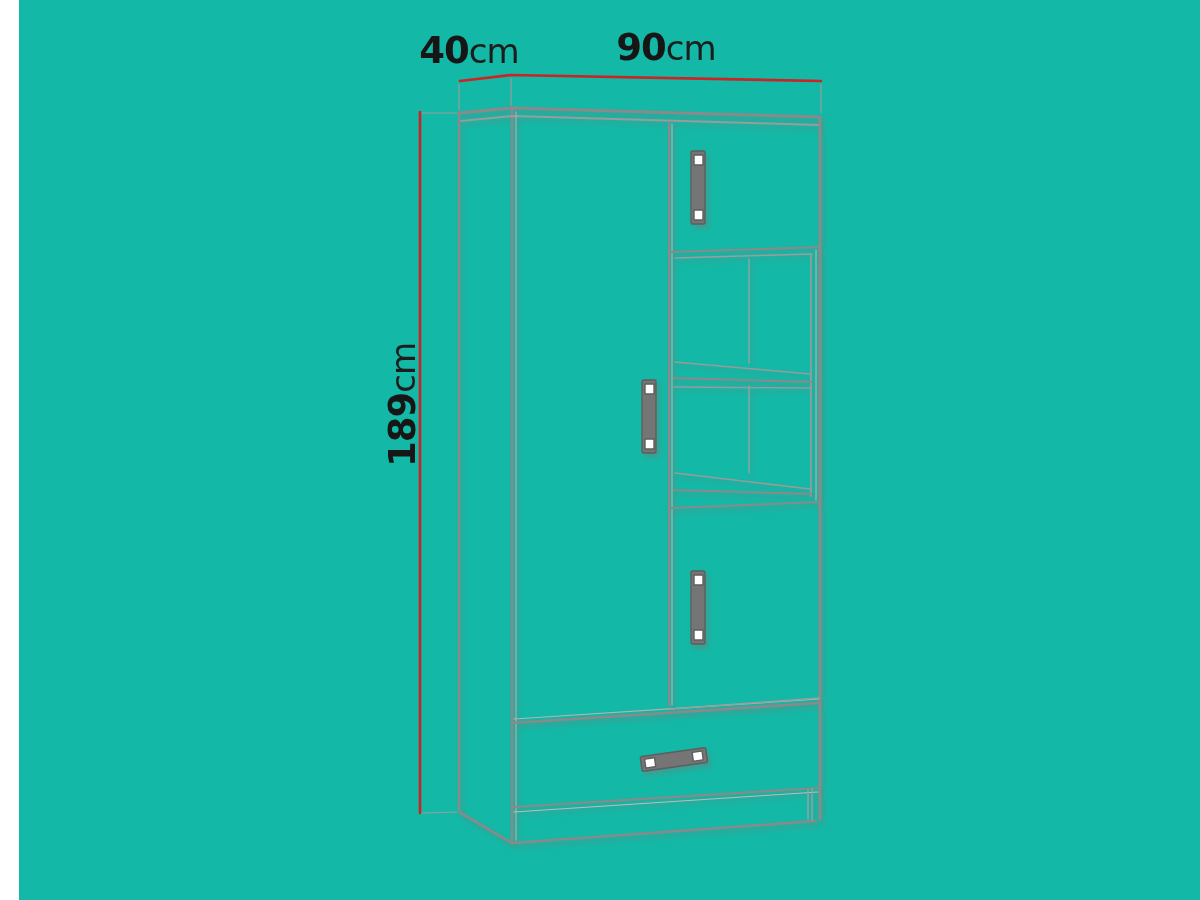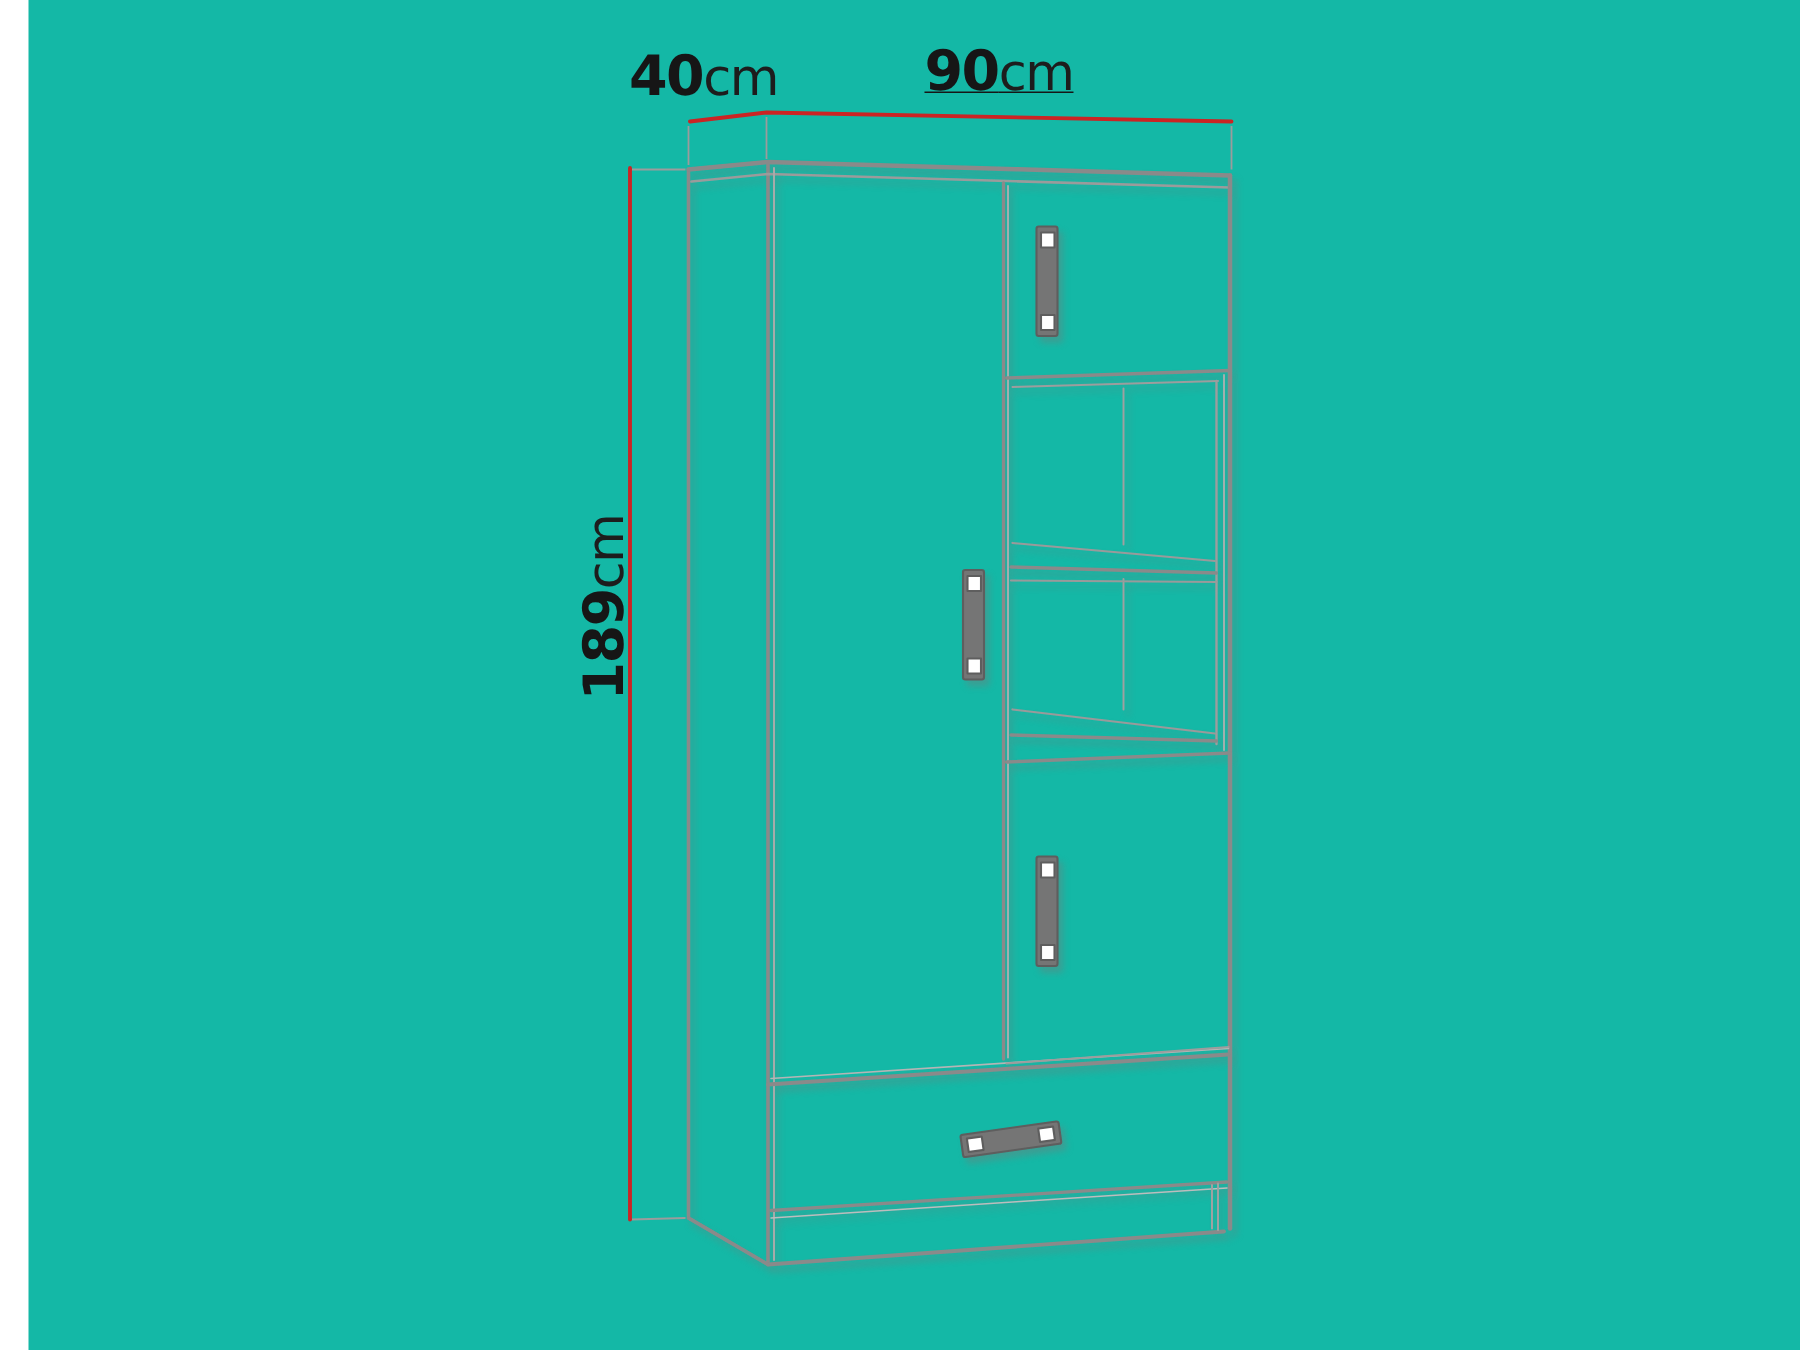--- a/index.html
+++ b/index.html
@@ -16,21 +16,21 @@
     color:#161616;
     text-align:center;
     white-space:nowrap;
     letter-spacing:-1px;
     line-height:42px;
     height:42px;
   }
   .dim .num{font-weight:bold;font-size:37px;}
   .dim .unit{font-weight:normal;font-size:34px;color:#1d1d1d;}
   .dim-depth{left:375px;top:30px;width:150px;}
-  .dim-width{left:572px;top:27px;width:150px;text-decoration:underline;}
+  .dim-width{left:572px;top:27px;width:150px;}
   .dim-height{
     left:304px;top:384px;width:160px;
     transform:rotate(-90deg);
     transform-origin:center center;
   }
   svg{position:absolute;left:0;top:0;}
   .cab{filter:drop-shadow(3px 4px 2px rgba(120,120,120,0.40));}
 </style>
 </head>
 <body>

